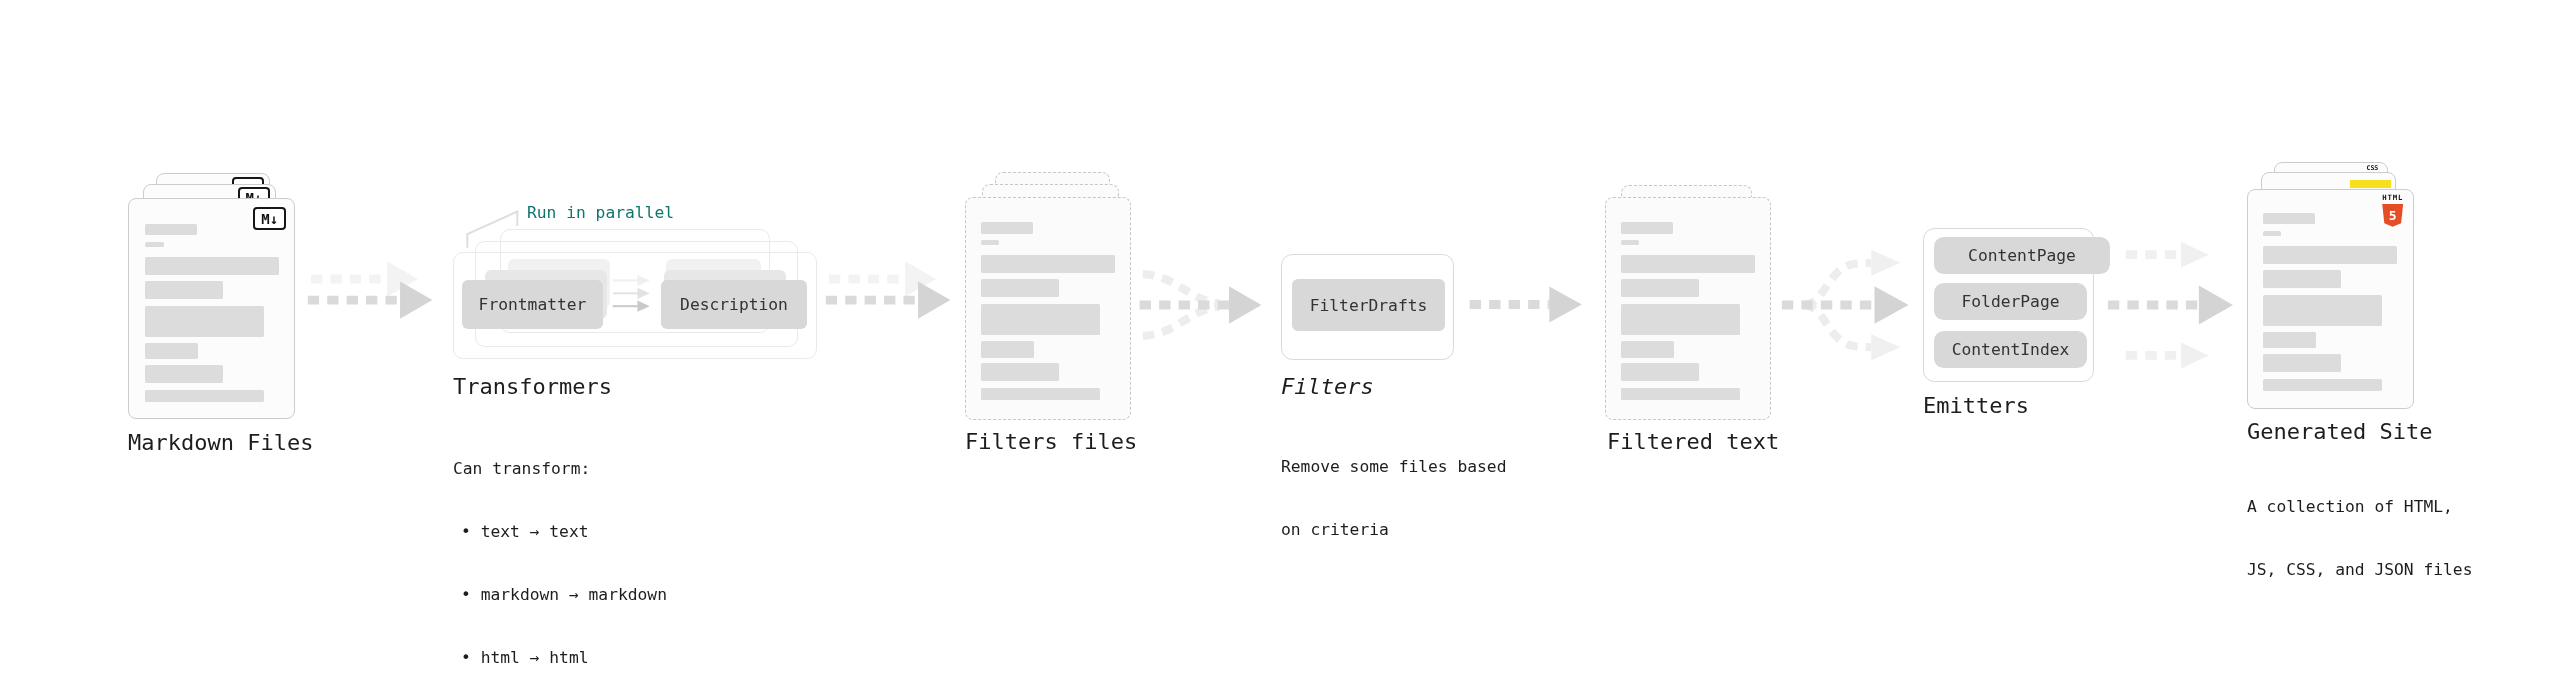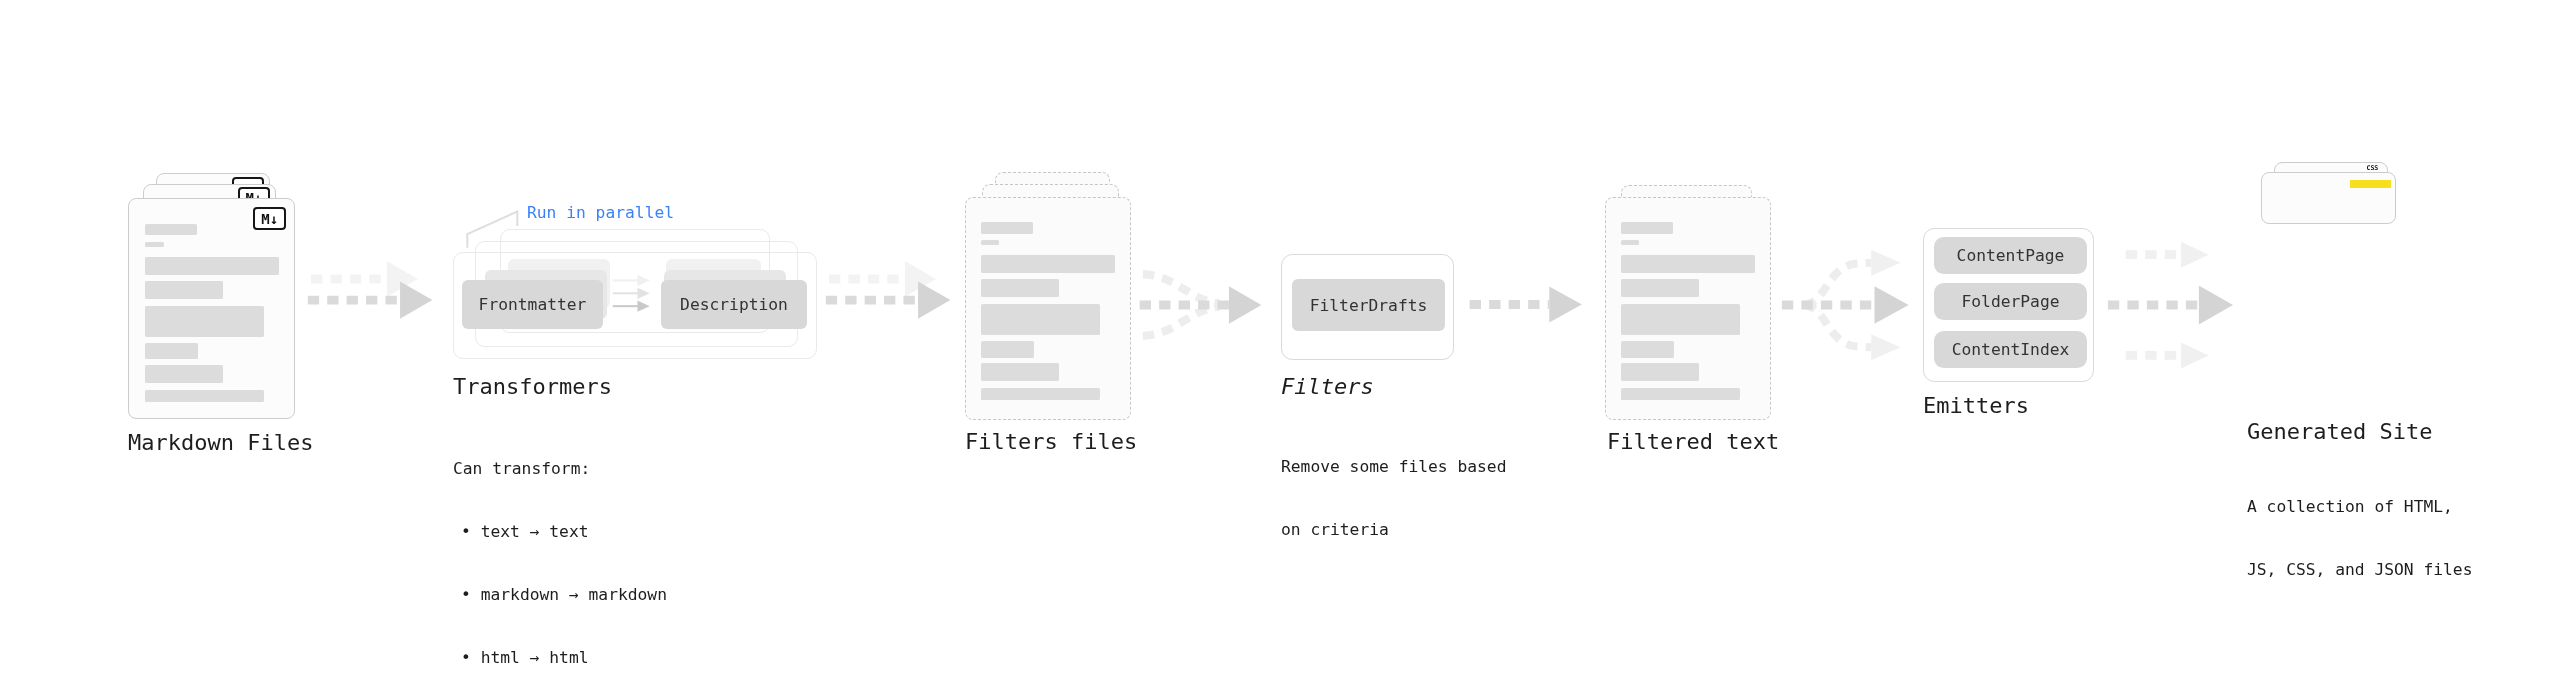--- a/index.html
+++ b/index.html
@@ -20,21 +20,21 @@
   .b4{width:78px;height:18px;margin-bottom:6.5px}
   .b5{width:119px;height:31px;margin-bottom:6.5px}
   .b6{width:53px;height:16.3px;margin-bottom:5.7px}
   .b7{width:78px;height:18px;margin-bottom:6.5px}
   .b8{width:119px;height:12.2px}
 
   
   .heading{position:absolute;font-size:22px;line-height:24.4px;font-weight:500;white-space:pre;color:#1d1d1d;}
   .desc{position:absolute;font-size:16.3px;line-height:21px;white-space:pre;color:#1d1d1d;}
   .desc .bullet{padding-left:8.1px;}
-  .annotation{position:absolute;font-size:16.3px;line-height:18px;white-space:pre;color:#3b82f6;}
+  .annotation{position:absolute;font-size:16.3px;line-height:18px;white-space:pre;color:#0f766e;}
 
   
   .chip{position:absolute;background:#d8d8d8;border-radius:6px;display:flex;align-items:center;justify-content:center;
         font-size:16.3px;color:#333333;box-sizing:border-box;white-space:pre;}
   .chip.ghost1{background:#e7e7e7;}
   .chip.ghost2{background:#f1f1f1;}
   .z4{z-index:4}.z5{z-index:5}.z6{z-index:6}
 
   
   .frame{position:absolute;border:1.6px solid #d9d9d9;border-radius:11.4px;background:#ffffff;box-sizing:border-box;}
@@ -202,21 +202,21 @@
   <svg style="left:1780px;top:240px;" width="137" height="130" viewBox="0 0 168 160">
     <path class="dash curve" d="M 30 80 C 58 76 58 32 94 29 L 112 28"></path>
     <polygon class="fainthead" points="112,12 112,44 148,28"></polygon>
     <path class="dash curve" d="M 30 80 C 58 84 58 128 94 131 L 112 132"></path>
     <polygon class="fainthead" points="112,116 112,148 148,132"></polygon>
     <line class="dash mainline" x1="2" y1="80" x2="116" y2="80"></line>
     <polygon class="mainhead" points="116,57 116,103 158,80"></polygon>
   </svg>
 
   <div class="frame" style="left:1923px;top:228px;width:171px;height:154px;"></div>
-  <div class="chip z4" style="left:1934px;top:237px;width:153px;height:37px;border-radius:9.8px;">ContentPage</div>
+  <div class="chip z4" style="left:1934px;top:237px;width:176px;height:37px;border-radius:9.8px;">ContentPage</div>
   <div class="chip z4" style="left:1934px;top:283px;width:153px;height:37px;border-radius:9.8px;">FolderPage</div>
   <div class="chip z4" style="left:1934px;top:331px;width:153px;height:37px;border-radius:9.8px;">ContentIndex</div>
   <div class="heading" style="left:1923px;top:394px;">Emitters</div>
 
   <svg style="left:2106px;top:240px;" width="137" height="130" viewBox="0 0 168 160">
     <line class="dash faintline" x1="24" y1="18" x2="92" y2="18"></line>
     <polygon class="fainthead" points="92,2 92,34 126,18"></polygon>
     <line class="dash mainline" x1="2" y1="80" x2="114" y2="80"></line>
     <polygon class="mainhead" points="114,56 114,104 156,80"></polygon>
     <line class="dash faintline" x1="24" y1="142" x2="92" y2="142"></line>
@@ -225,20 +225,38 @@
 
   <div class="page z1" style="left:2274px;top:162px;width:114px;height:52px;">
     <div class="css-badge" style="right:6.5px;top:2.4px;">
       <span class="css-word">CSS</span>
       <div class="css-bar"></div>
     </div>
   </div>
   <div class="page z2" style="left:2261px;top:172px;width:135px;height:52px;">
     <div class="js-block" style="right:4.1px;top:6.5px;"></div>
   </div>
+  <div class="page z3" style="left:2247px;top:189px;width:167px;height:220px;">
+    <div class="html5-badge" style="right:8.1px;top:4.1px;">
+      <div class="h5-word">HTML</div>
+      <div class="h5-shield">
+          <span>5</span>
+        </div>
+    </div>
+    <div class="bars" style="left:14.6px;top:23px;">
+        <div class="bar b1"></div>
+        <div class="bar b2"></div>
+        <div class="bar b3"></div>
+        <div class="bar b4"></div>
+        <div class="bar b5"></div>
+        <div class="bar b6"></div>
+        <div class="bar b7"></div>
+        <div class="bar b8"></div>
+      </div>
+  </div>
   <div class="heading" style="left:2247px;top:420px;">Generated Site</div>
   <div class="desc" style="left:2247px;top:454px;">
     <div>A collection of HTML,</div>
     <div>JS, CSS, and JSON files</div>
   </div>
 
 </div>
 
 
 </body></html>

